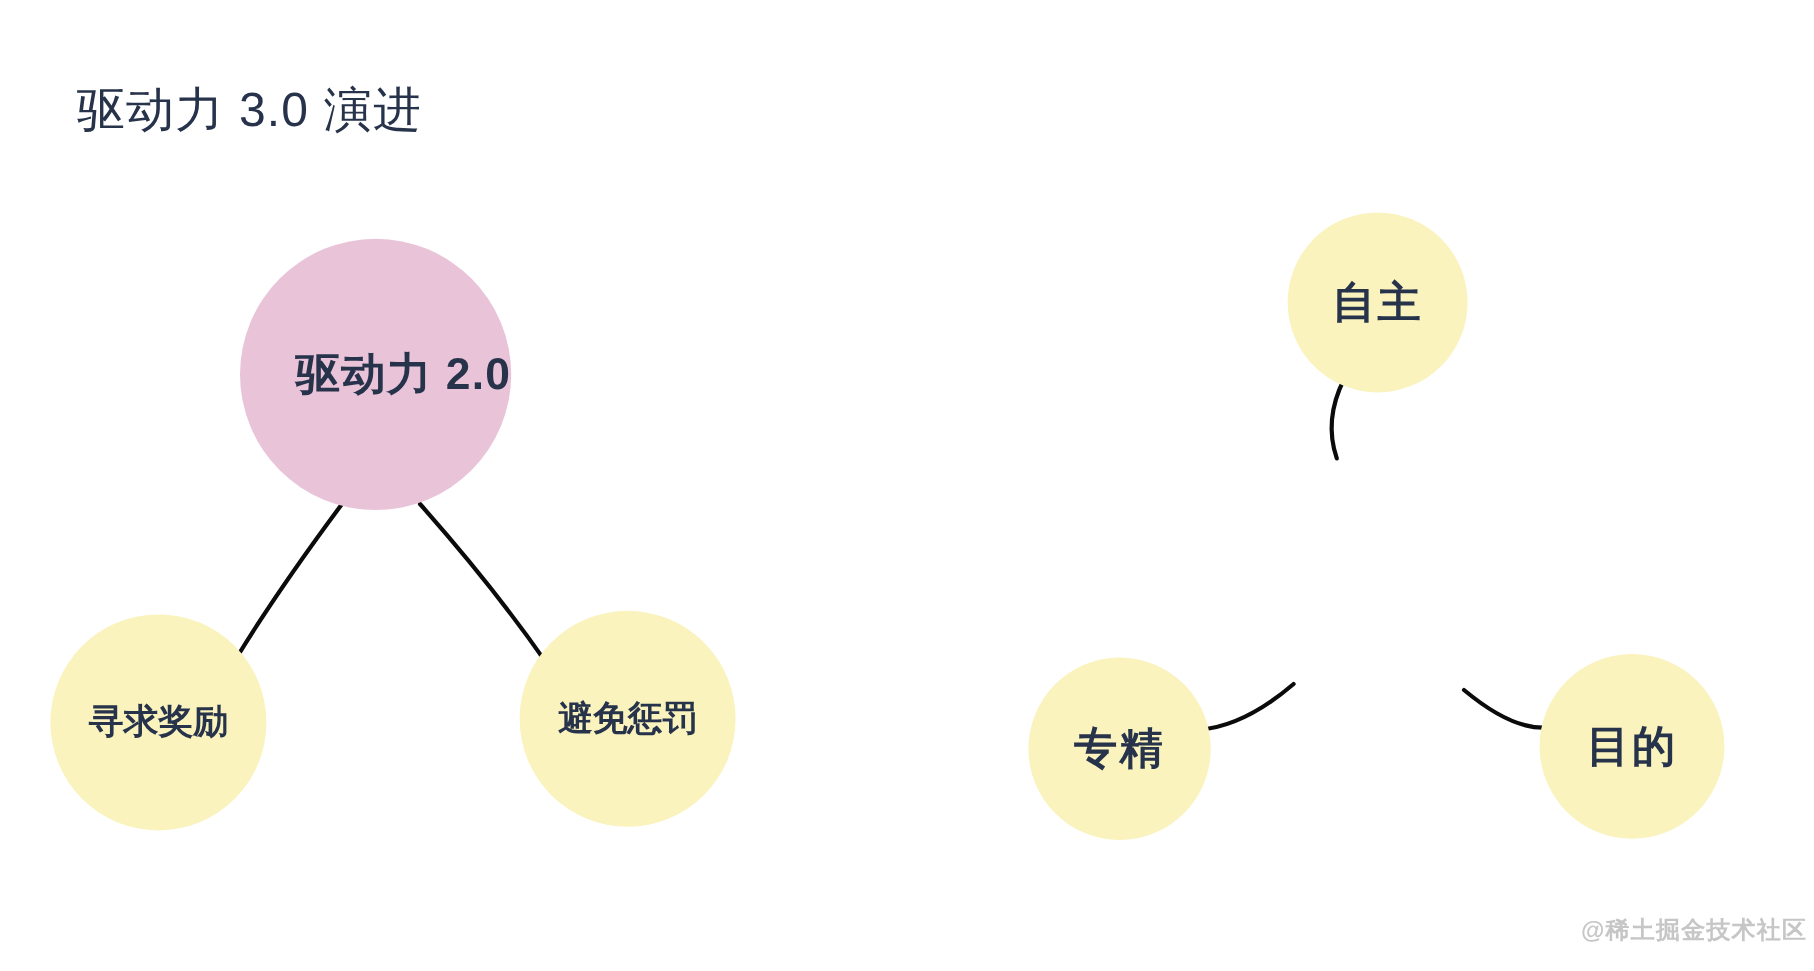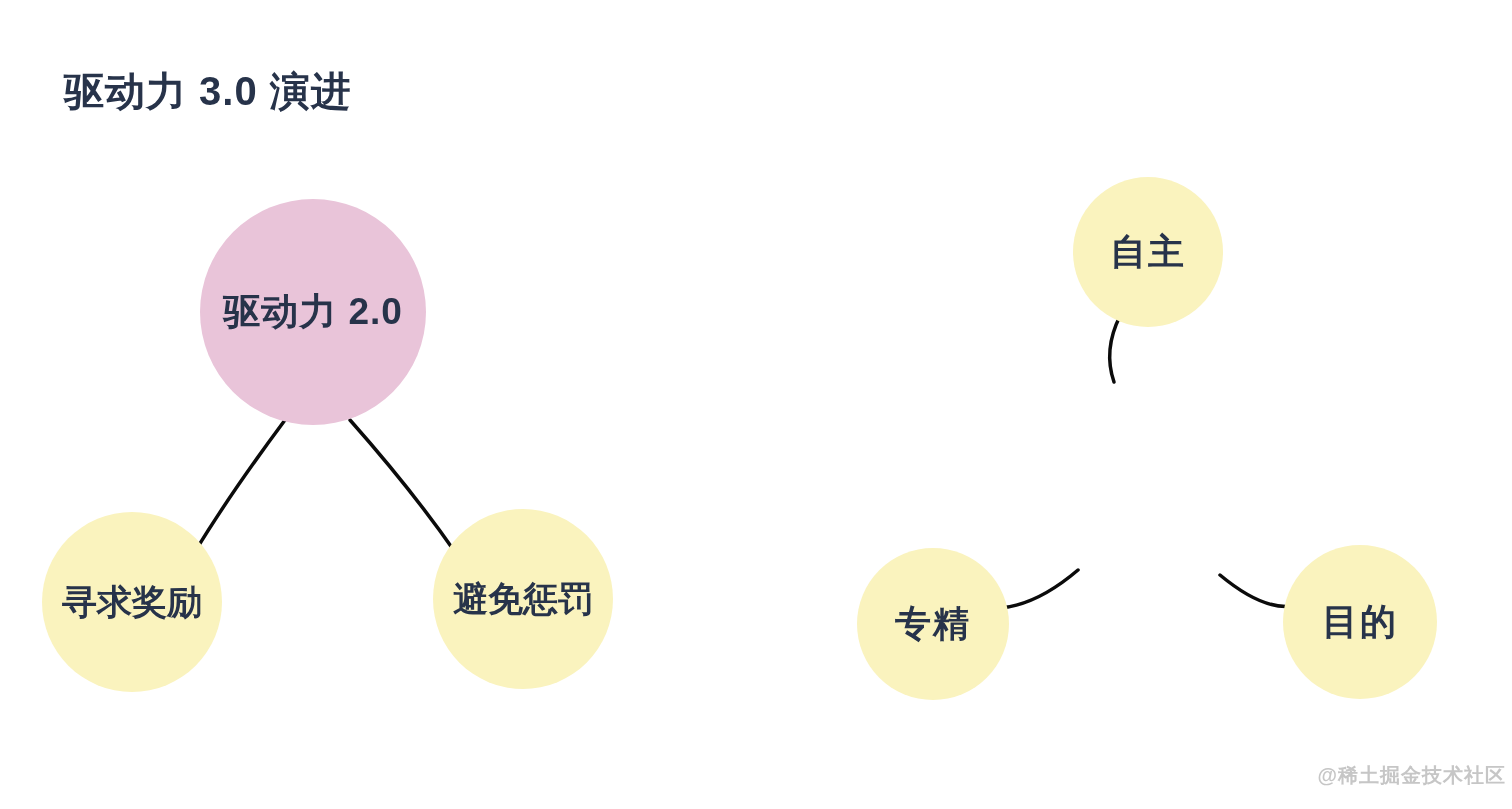--- a/index.html
+++ b/index.html
@@ -13,21 +13,21 @@
     width: 1512px;
     height: 809px;
     background: var(--background, #fff);
     overflow: hidden;
   }
   .diagram-title {
     position: absolute;
     left: 64px;
     top: 64px;
     font-size: 40px;
-    font-weight: 700;
+    font-weight: 400;
     letter-spacing: 1px;
     color: var(--text, #27334a);
   }
   .connectors {
     position: absolute;
     left: 0;
     top: 0;
     pointer-events: none;
   }
   .connectors path {
@@ -40,25 +40,25 @@
     position: absolute;
     border-radius: 50%;
     display: flex;
     align-items: center;
     justify-content: center;
     font-weight: 700;
     color: var(--text, #27334a);
     text-align: center;
     white-space: nowrap;
   }
-  .fill-pink   { background: var(--pink, #e9c4d9); }
+  .fill-pink   { background: var(--pink, #e9c4d9); justify-content: flex-end; }
   .fill-yellow { background: var(--yellow, #faf3be); }
   .fill-blue   { background: var(--blue, #8bb7fb); }
   .node-root  { font-size: 37px; letter-spacing: 1px; }
-  .node-small { font-size: 35px; }
+  .node-small { font-size: 29px; }
   .node-mid   { font-size: 36px; letter-spacing: 2px; }
 
   
   .n-drive2  { left: 200px; top: 199px; width: 226px; height: 226px; }
   .n-seek    { left:  42px; top: 512px; width: 180px; height: 180px; }
   .n-avoid   { left: 433px; top: 509px; width: 180px; height: 180px; }
   
   .n-drive3  { left: 1033px; top: 373px; width: 234px; height: 234px; }
   .n-auto    { left: 1073px; top: 177px; width: 150px; height: 150px; }
   .n-mastery { left:  857px; top: 548px; width: 152px; height: 152px; }

